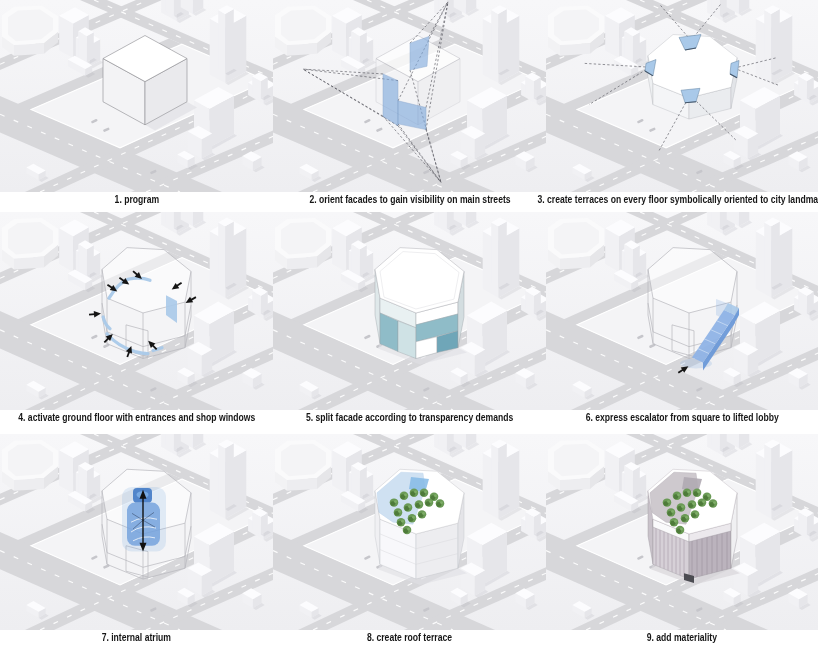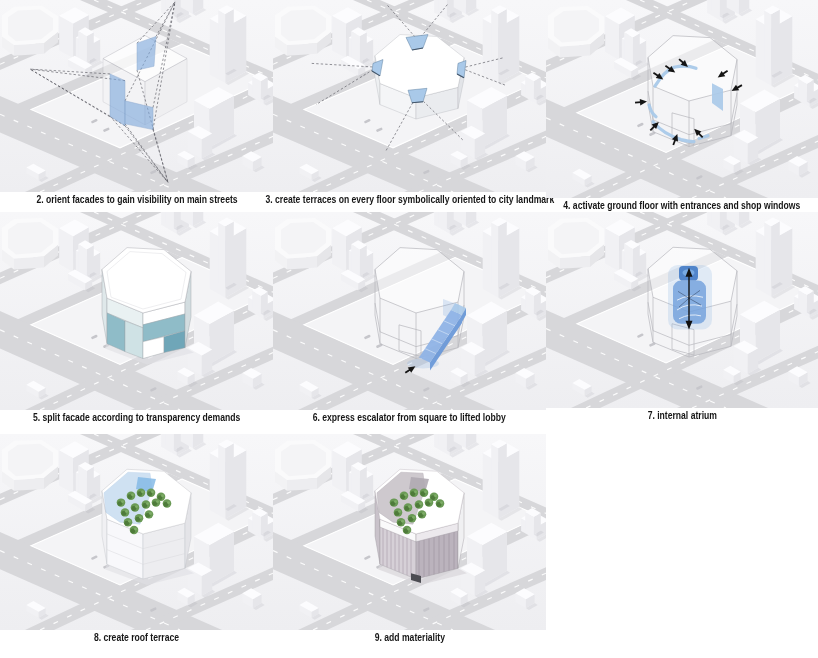--- a/index.html
+++ b/index.html
@@ -155,20 +155,32 @@
 
     <g id="arr">
       <line x1="-8" y1="0" x2="-2" y2="0" stroke="var(--arrow-black,#151515)" stroke-width="1.8"></line>
       <polygon points="-3,-3.2 4,0 -3,3.2" fill="var(--arrow-black,#151515)"></polygon>
     </g>
   </defs>
 </svg>
 
 <div id="diagram-grid">
 
+  <div class="panel r1">
+    <svg class="scene" viewBox="0 0 273 200" preserveAspectRatio="none">
+      <use href="#city"></use>
+      <g>
+        <polygon points="145,130 187,106 197,112 155,136" fill="#dfdfe3" opacity=".65"></polygon>
+        <polygon points="103,61 145,85 145,130 103,106" fill="#f3f3f5" stroke="#97979c" stroke-width=".7"></polygon>
+        <polygon points="145,85 187,61 187,106 145,130" fill="#eaeaed" stroke="#97979c" stroke-width=".7"></polygon>
+        <polygon points="145,37 187,61 145,85 103,61" fill="#ffffff" stroke="#97979c" stroke-width=".7"></polygon>
+      </g>
+    </svg>
+    <div class="caption">1. program</div>
+  </div>
 
   <div class="panel r1">
     <svg class="scene" viewBox="0 0 273 200" preserveAspectRatio="none">
       <use href="#city"></use>
       <g>
         <polygon points="103,61 145,85 145,130 103,106" fill="#f3f3f5" opacity=".5" stroke="#b2b2b8" stroke-width=".6"></polygon>
         <polygon points="145,85 187,61 187,106 145,130" fill="#eaeaed" opacity=".45" stroke="#b2b2b8" stroke-width=".6"></polygon>
         <polygon points="145,37 187,61 145,85 103,61" fill="#ffffff" opacity=".75" stroke="#b2b2b8" stroke-width=".6"></polygon>
       </g>
       <g>

